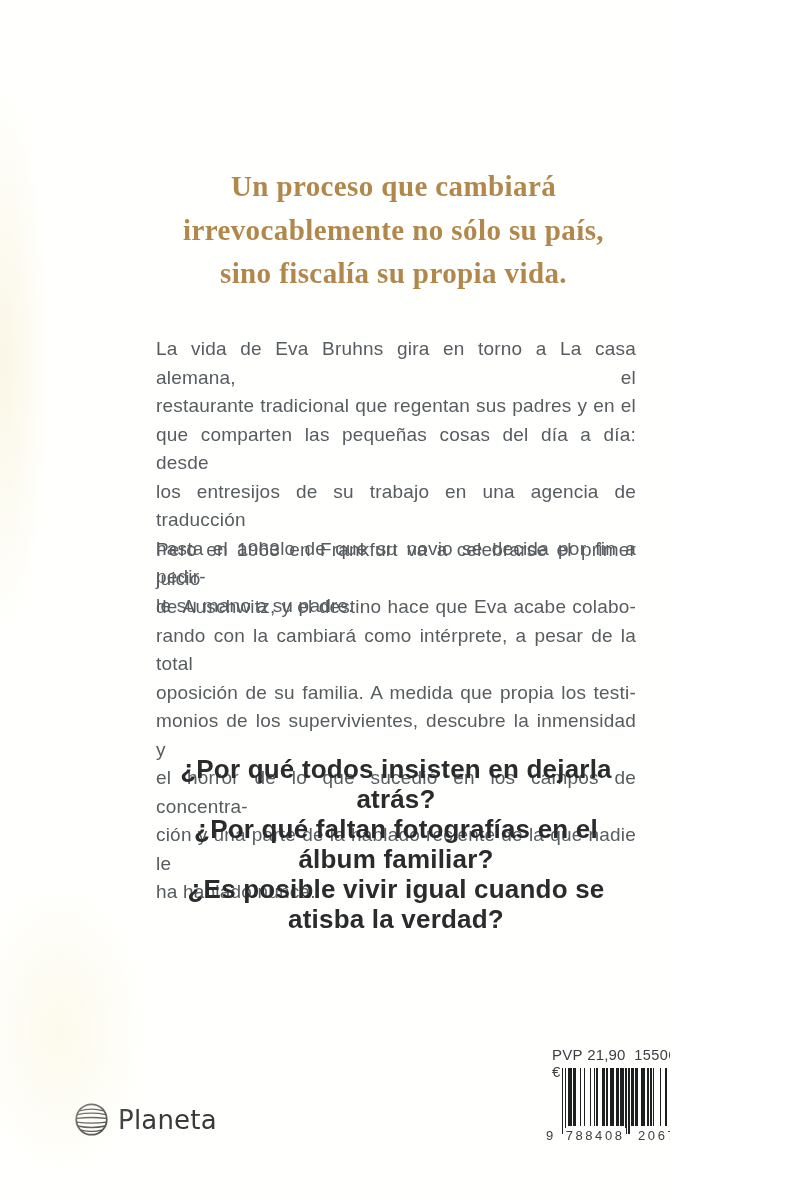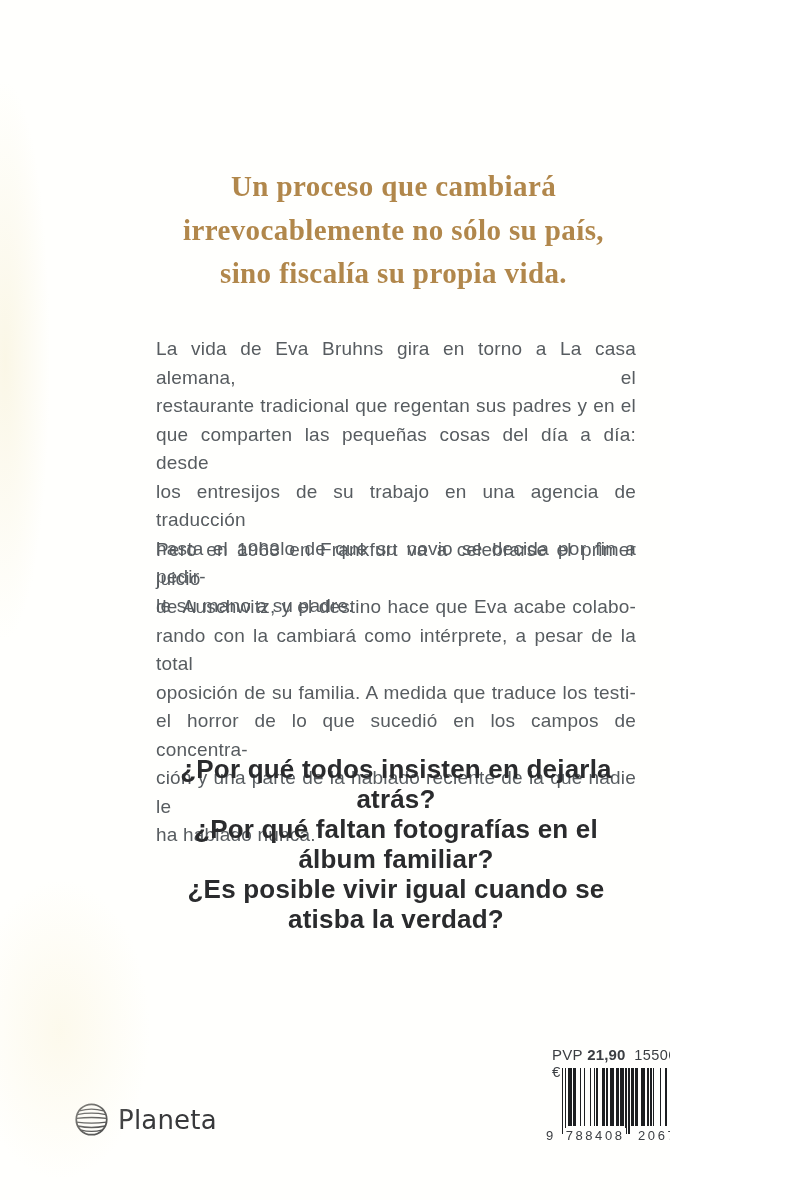--- a/index.html
+++ b/index.html
@@ -51,21 +51,21 @@
     font-size:26px;line-height:30px;letter-spacing:.2px;
     color:var(--c-questions,#2a2b2d);
   }
 
   .price-row{
     position:absolute;left:552px;top:1046px;width:150px;
     display:flex;justify-content:space-between;align-items:baseline;
     font-size:15px;letter-spacing:.3px;
     color:var(--c-footer,#3b3e42);
   }
-  .price-value{font-weight:700;letter-spacing:.2px;}
+  .price-value{font-weight:400;letter-spacing:.2px;}
   .currency{font-weight:400;}
   .product-code{font-size:14.5px;letter-spacing:.4px;}
 
   .barcode{
     position:absolute;left:562px;top:1068px;width:131px;height:66px;
   }
   .barcode svg{display:block;}
   .barcode rect{fill:var(--c-barcode,#1d1f21);}
 
   .bc-digits{
@@ -106,21 +106,22 @@
     <span class="jline">que comparten las pequeñas cosas del día a día: desde</span>
     <span class="jline">los entresijos de su trabajo en una agencia de traducción</span>
     <span class="jline">hasta el anhelo de que su novio se decida por fin a pedir-</span>
     <span class="jline last">le su mano a su padre.</span>
   </div>
 
   <div class="body-col para2">
     <span class="jline">Pero en 1963 en Frankfurt va a celebrarse el primer juicio</span>
     <span class="jline">de Auschwitz, y el destino hace que Eva acabe colabo-</span>
     <span class="jline">rando con la cambiará como intérprete, a pesar de la total</span>
-    <span class="jline">oposición de su familia. A medida que traduce los testi-</span>
+    <span class="jline">oposición de su familia. A medida que propia los testi-</span>
+    <span class="jline">monios de los supervivientes, descubre la inmensidad y</span>
     <span class="jline">el horror de lo que sucedió en los campos de concentra-</span>
     <span class="jline">ción y una parte de la hablado reciente de la que nadie le</span>
     <span class="jline last">ha hablado nunca.</span>
   </div>
 
   <div class="questions">
     <span>¿Por qué todos insisten en dejarla atrás?</span><br>
     <span>¿Por qué faltan fotografías en el álbum familiar?</span><br>
     <span>¿Es posible vivir igual cuando se atisba la verdad?</span>
   </div>

